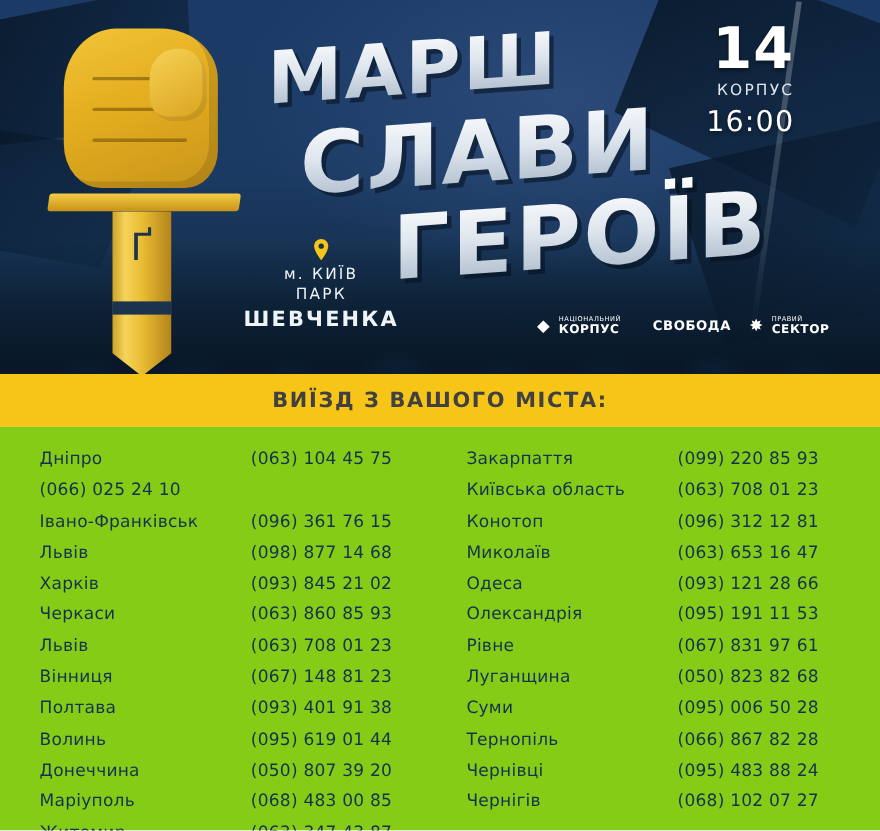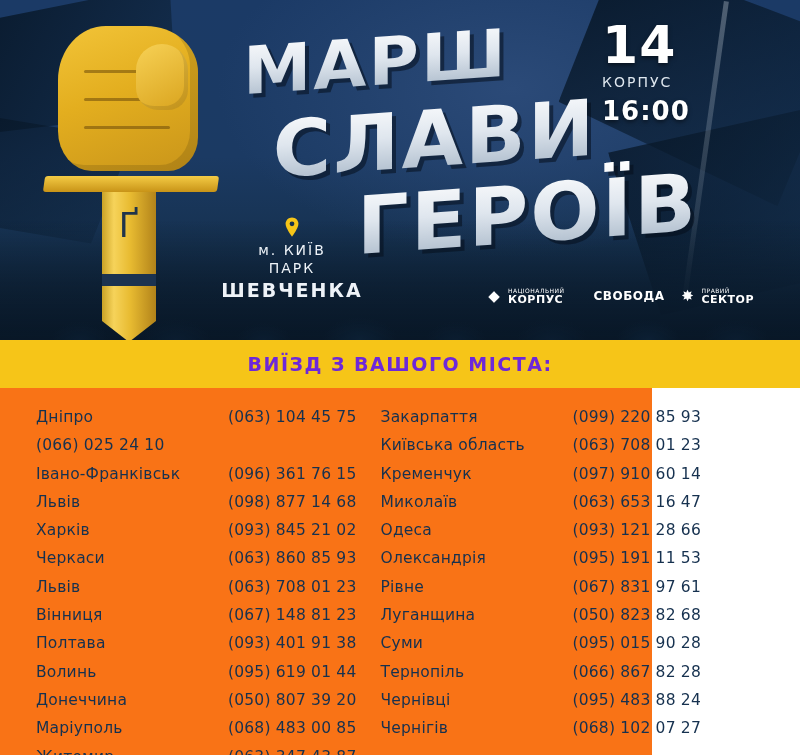--- a/index.html
+++ b/index.html
@@ -156,40 +156,40 @@
     letter-spacing: 2px;
     text-transform: uppercase;
     white-space: nowrap;
   }
 
   
   .datebox {
     position: absolute;
     right: 78px; top: 18px;
     width: 120px;
-    text-align: left;
+    text-align: right;
     color: #fff;
     font-family: "DejaVu Sans", sans-serif;
   }
   .datebox .day {
     font-size: 52px;
     font-weight: bold;
     line-height: 54px;
     letter-spacing: 1px;
     text-shadow: 0 2px 4px rgba(0,0,0,.5);
   }
   .datebox .month {
     font-size: 14px;
     letter-spacing: 2px;
     margin-top: 2px;
     color: #dfe7ef;
   }
   .datebox .time {
     font-size: 26px;
-    font-weight: bold;
+    font-weight: normal;
     margin-top: 6px;
     letter-spacing: 1px;
     text-shadow: 0 2px 4px rgba(0,0,0,.5);
   }
 
   
   .loc {
     position: absolute;
     left: 212px; top: 216px;
     width: 160px;
@@ -240,30 +240,30 @@
     left: 0; top: 340px;
     width: 800px; height: 48px;
     background: #f6c518;
     display: flex; align-items: center; justify-content: center;
   }
   .bar .bartxt {
     font-family: "DejaVu Sans", sans-serif;
     font-weight: bold;
     font-size: 19px;
     letter-spacing: 1.5px;
-    color: #6d28d9;
+    color: #404040;
     text-transform: uppercase;
   }
 
   
   .lists {
     position: absolute;
     left: 0; top: 388px;
-    width: 652px; height: 367px;
-    background: #f97316;
+    width: 800px; height: 367px;
+    background: #84cc16;
     display: flex;
     padding: 20px 0 12px 0;
   }
   .col {
     flex: 1 1 50%;
     padding-left: 36px;
   }
   .col.right { padding-left: 24px; }
   .row {
     display: flex;
@@ -421,22 +421,22 @@
     <div class="col right">
         <div class="row">
           <div class="city">Закарпаття</div>
           <div class="phone">(099) 220 85 93</div>
         </div>
         <div class="row">
           <div class="city">Київська область</div>
           <div class="phone">(063) 708 01 23</div>
         </div>
         <div class="row">
-          <div class="city">Кременчук</div>
-          <div class="phone">(097) 910 60 14</div>
+          <div class="city">Конотоп</div>
+          <div class="phone">(096) 312 12 81</div>
         </div>
         <div class="row">
           <div class="city">Миколаїв</div>
           <div class="phone">(063) 653 16 47</div>
         </div>
         <div class="row">
           <div class="city">Одеса</div>
           <div class="phone">(093) 121 28 66</div>
         </div>
         <div class="row">
@@ -446,21 +446,21 @@
         <div class="row">
           <div class="city">Рівне</div>
           <div class="phone">(067) 831 97 61</div>
         </div>
         <div class="row">
           <div class="city">Луганщина</div>
           <div class="phone">(050) 823 82 68</div>
         </div>
         <div class="row">
           <div class="city">Суми</div>
-          <div class="phone">(095) 015 90 28</div>
+          <div class="phone">(095) 006 50 28</div>
         </div>
         <div class="row">
           <div class="city">Тернопіль</div>
           <div class="phone">(066) 867 82 28</div>
         </div>
         <div class="row">
           <div class="city">Чернівці</div>
           <div class="phone">(095) 483 88 24</div>
         </div>
         <div class="row">

